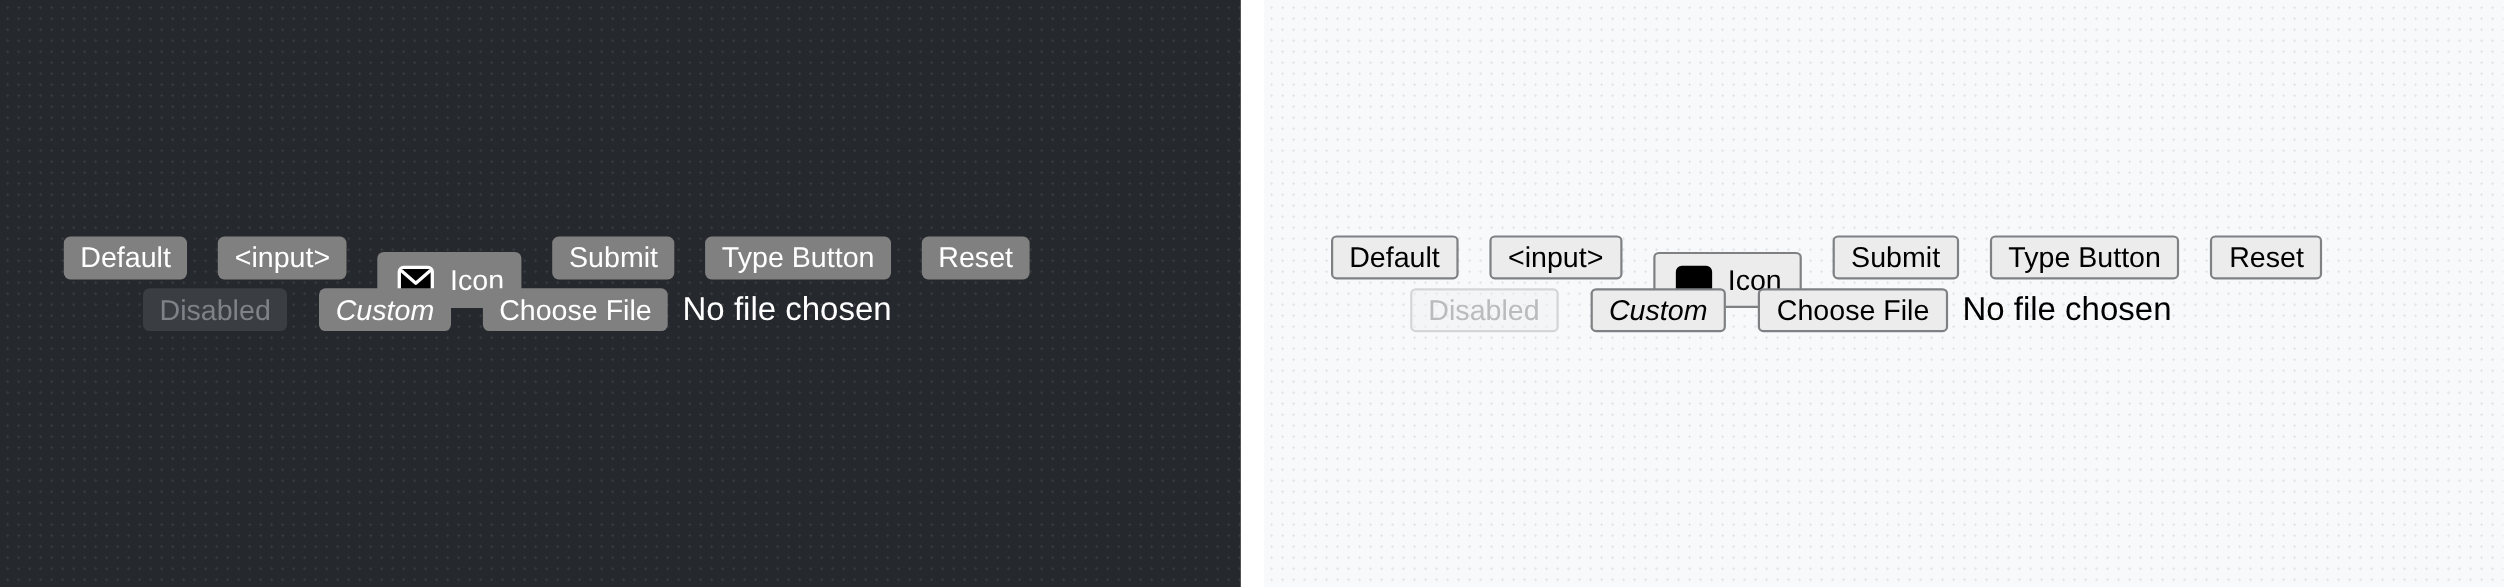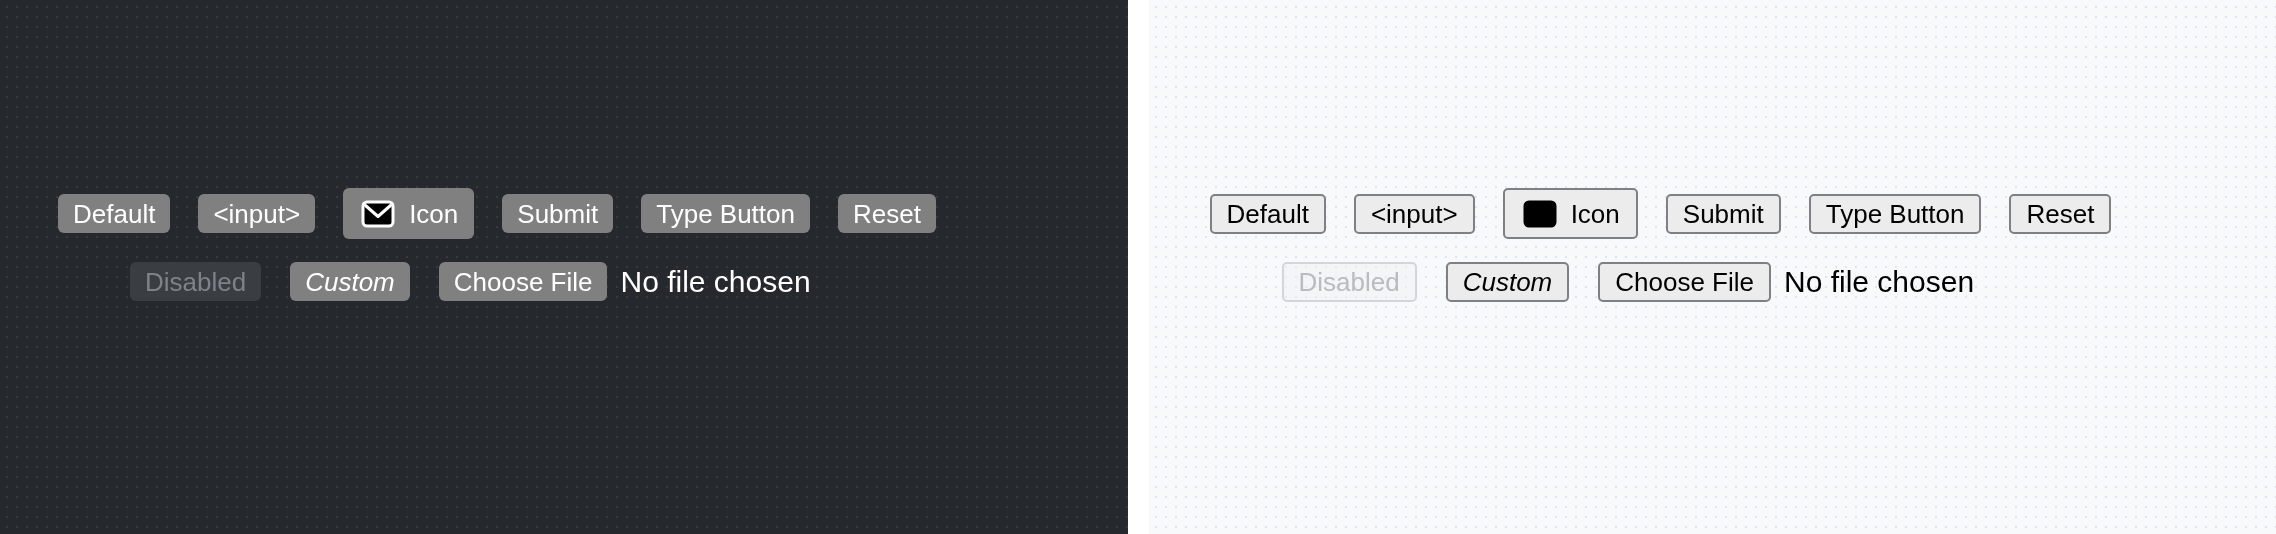--- a/index.html
+++ b/index.html
@@ -125,20 +125,21 @@
     align-items: center;
     justify-content: flex-end;
     height: 51px;
     padding: 0 16px 0 17px;
     border-radius: 6px;
     font-size: 26px;
     line-height: 1;
     white-space: nowrap;
     cursor: pointer;
     border: 0;
+    margin-top: 41px;
   }
   .panel-dark .btn-icon {
     background-color: #808080;
     color: #ffffff;
   }
   .panel-light .btn-icon {
     background-color: #ececec;
     color: #000000;
     border: 2px solid #7e8083;
     border-radius: 5px;

